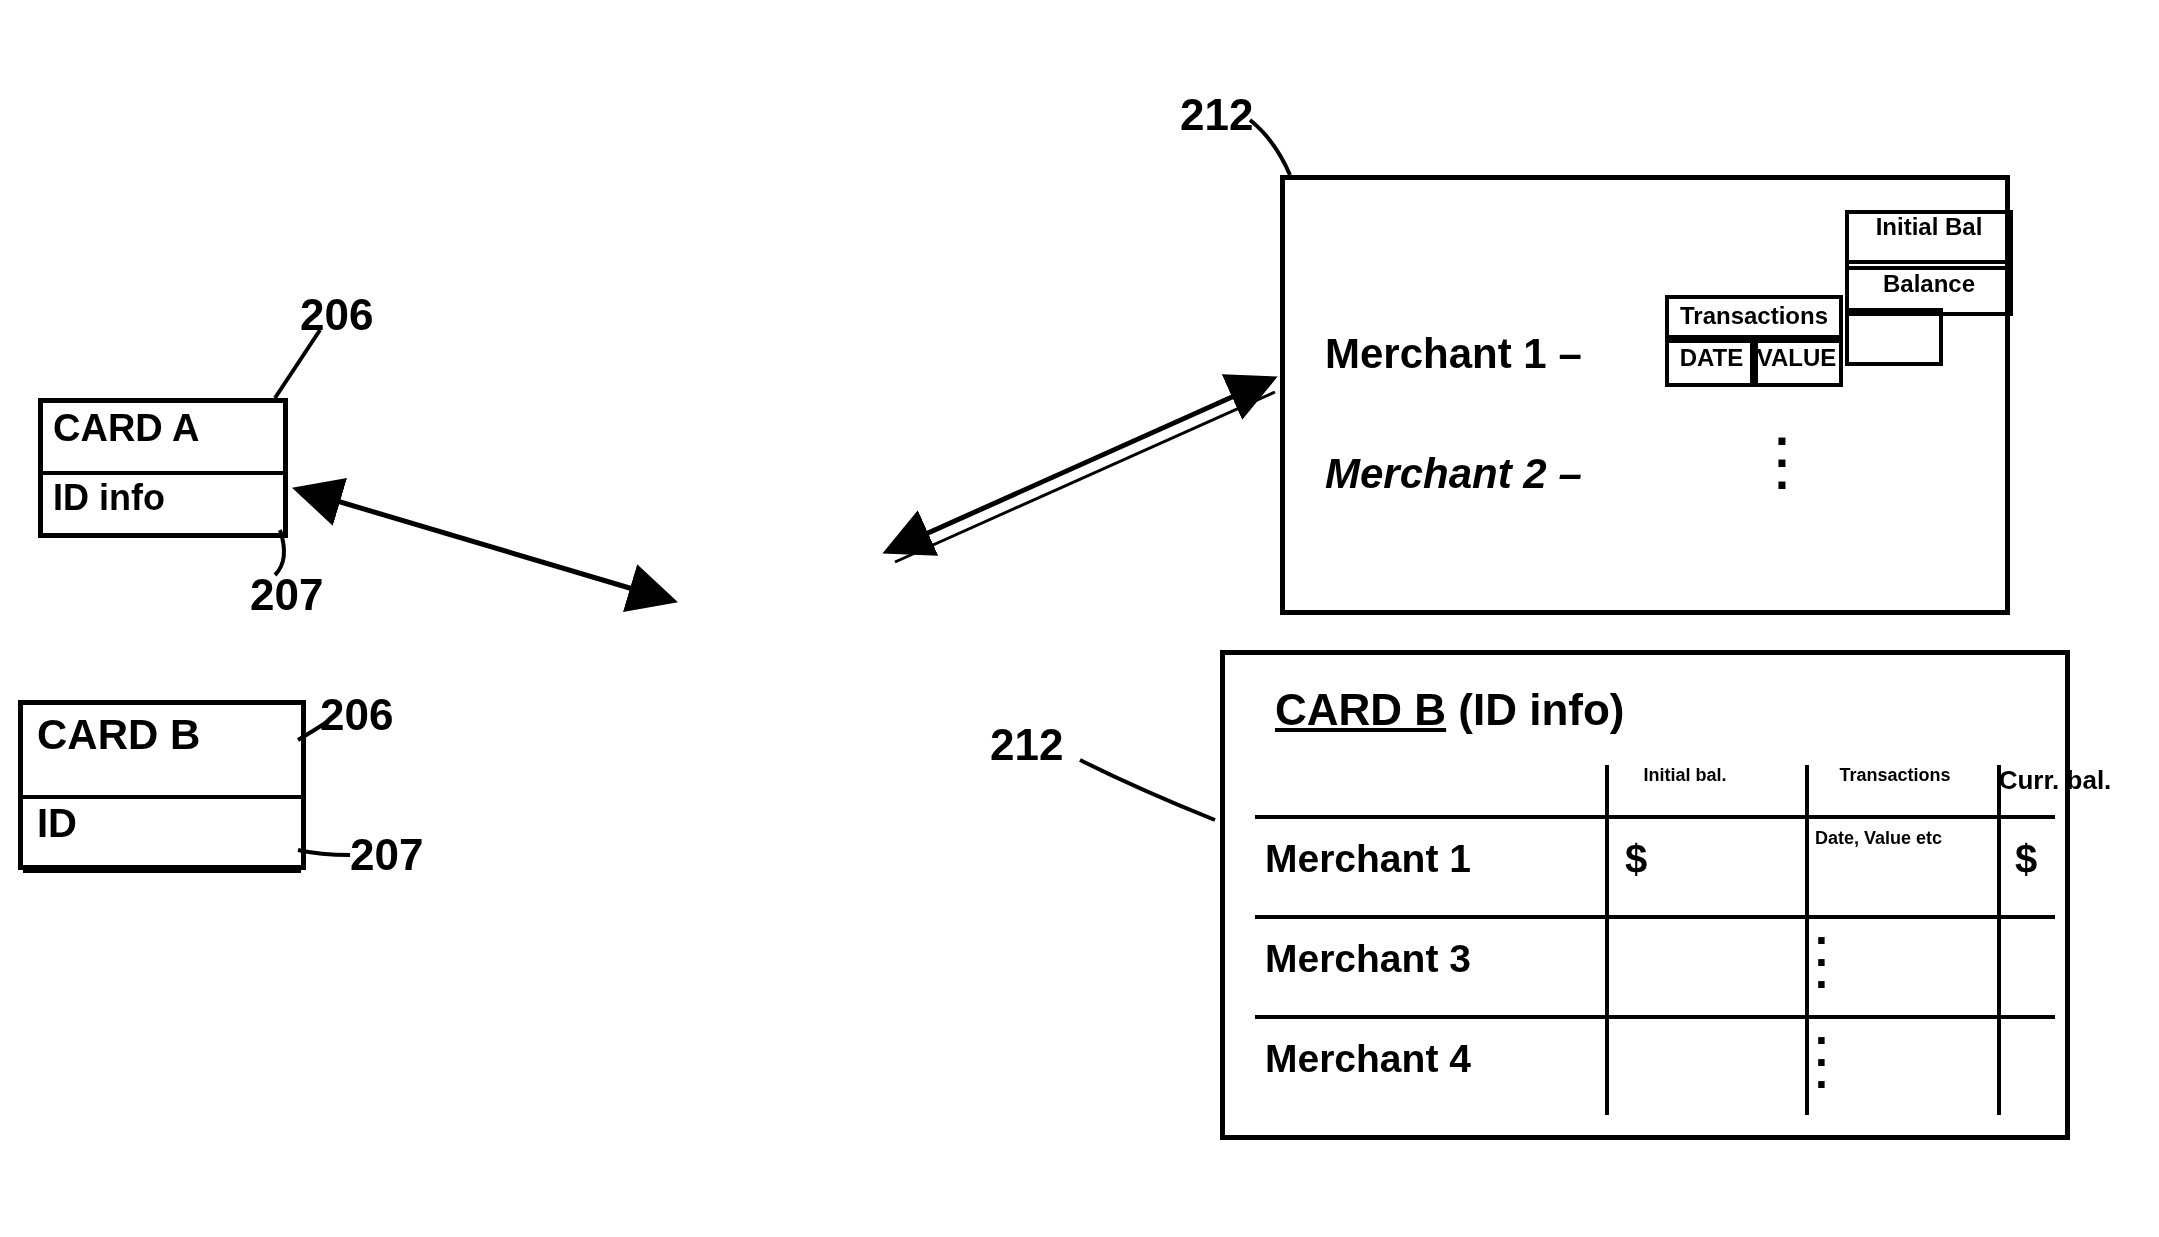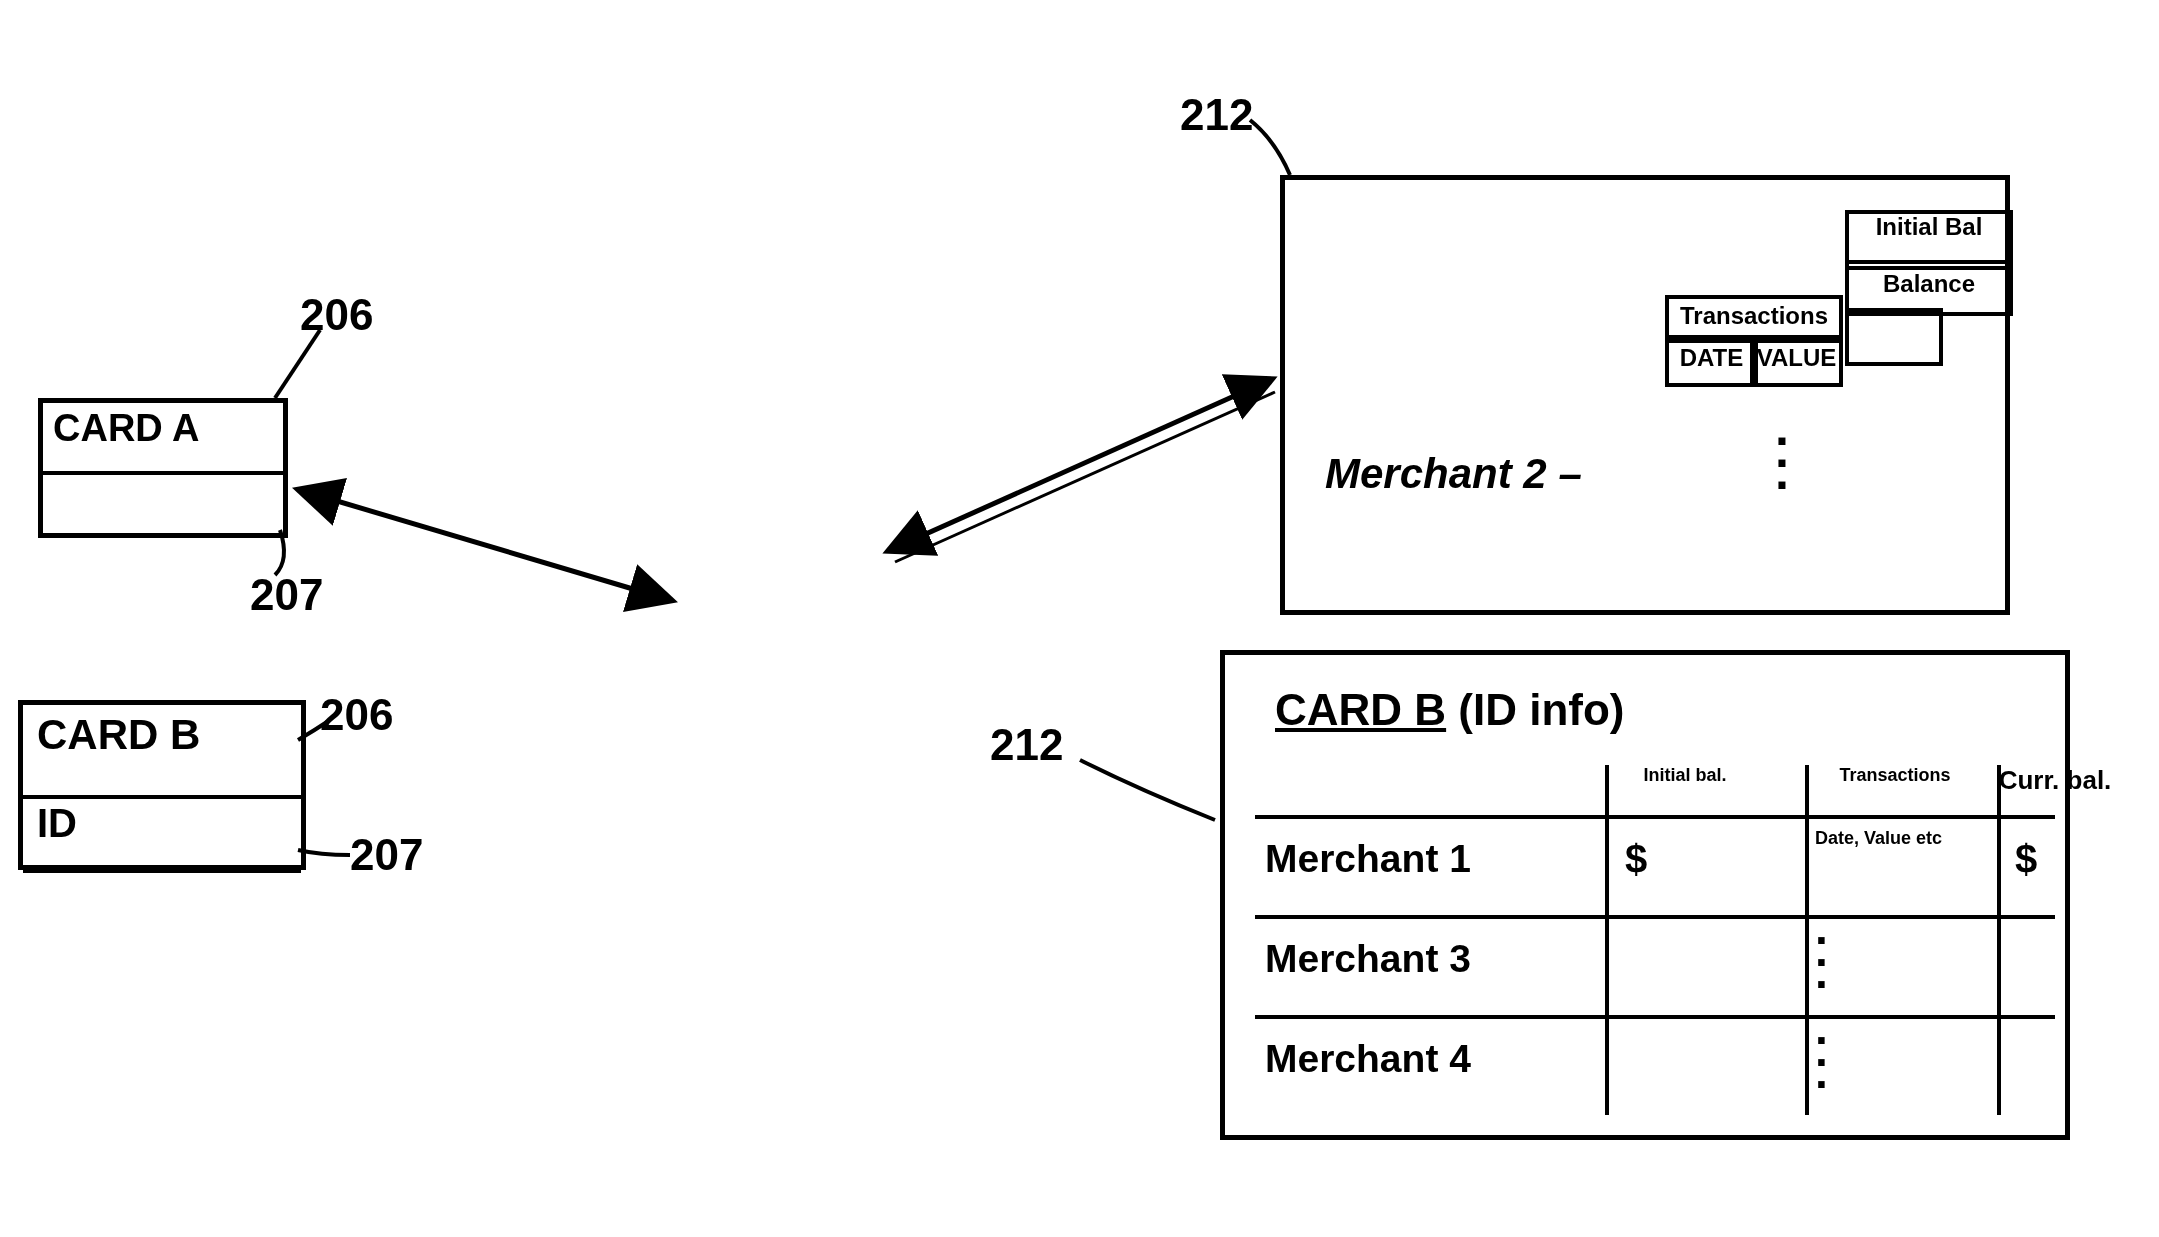--- a/index.html
+++ b/index.html
@@ -82,29 +82,31 @@
 
   
   .ref { position:absolute; font-size:44px; font-weight:700;}
 </style>
 </head>
 <body>
 <div class="stage">
 
 <div class="box cardA">
   <div class="row1">CARD A</div>
+  <div class="row2">ID info</div>
 </div>
 
 <div class="box cardB">
   <div class="row1">CARD B</div>
   <div class="row2">ID</div>
 </div>
 
 
 <div class="box recA">
+  <div class="m1">Merchant 1 –</div>
   <div class="m2">Merchant 2 –</div>
   <div class="mini trans">Transactions</div>
   <div class="mini date">DATE</div>
   <div class="mini value">VALUE</div>
   <div class="mini initb">Initial Bal</div>
   <div class="mini bal">Balance</div>
   <div class="mini bcell"></div>
   <div class="dots">·<br>·<br>·</div>
 </div>
 

